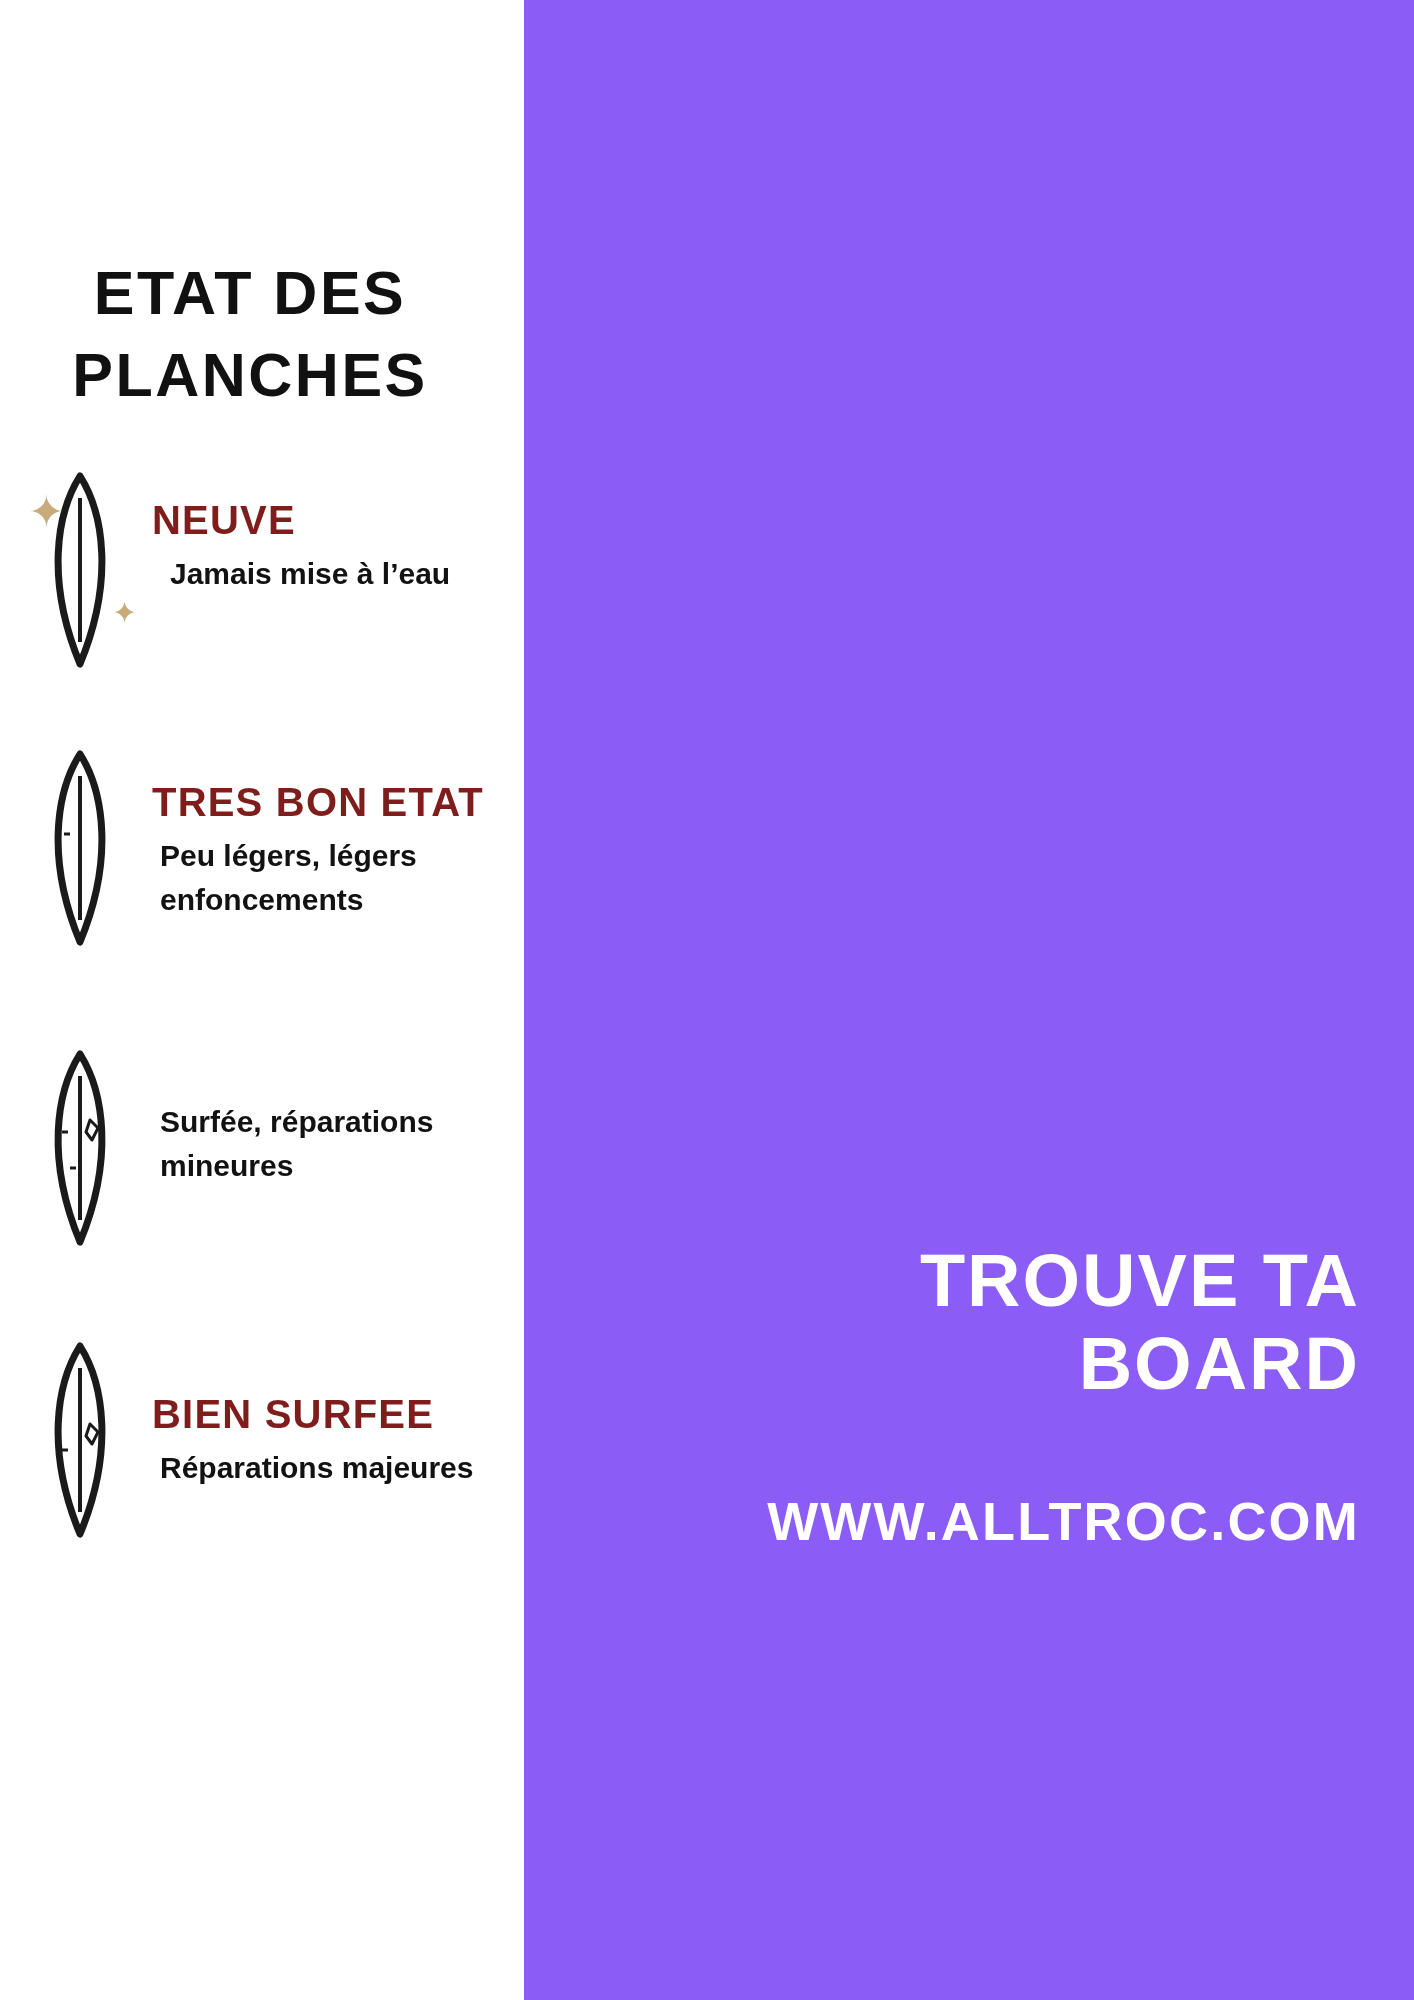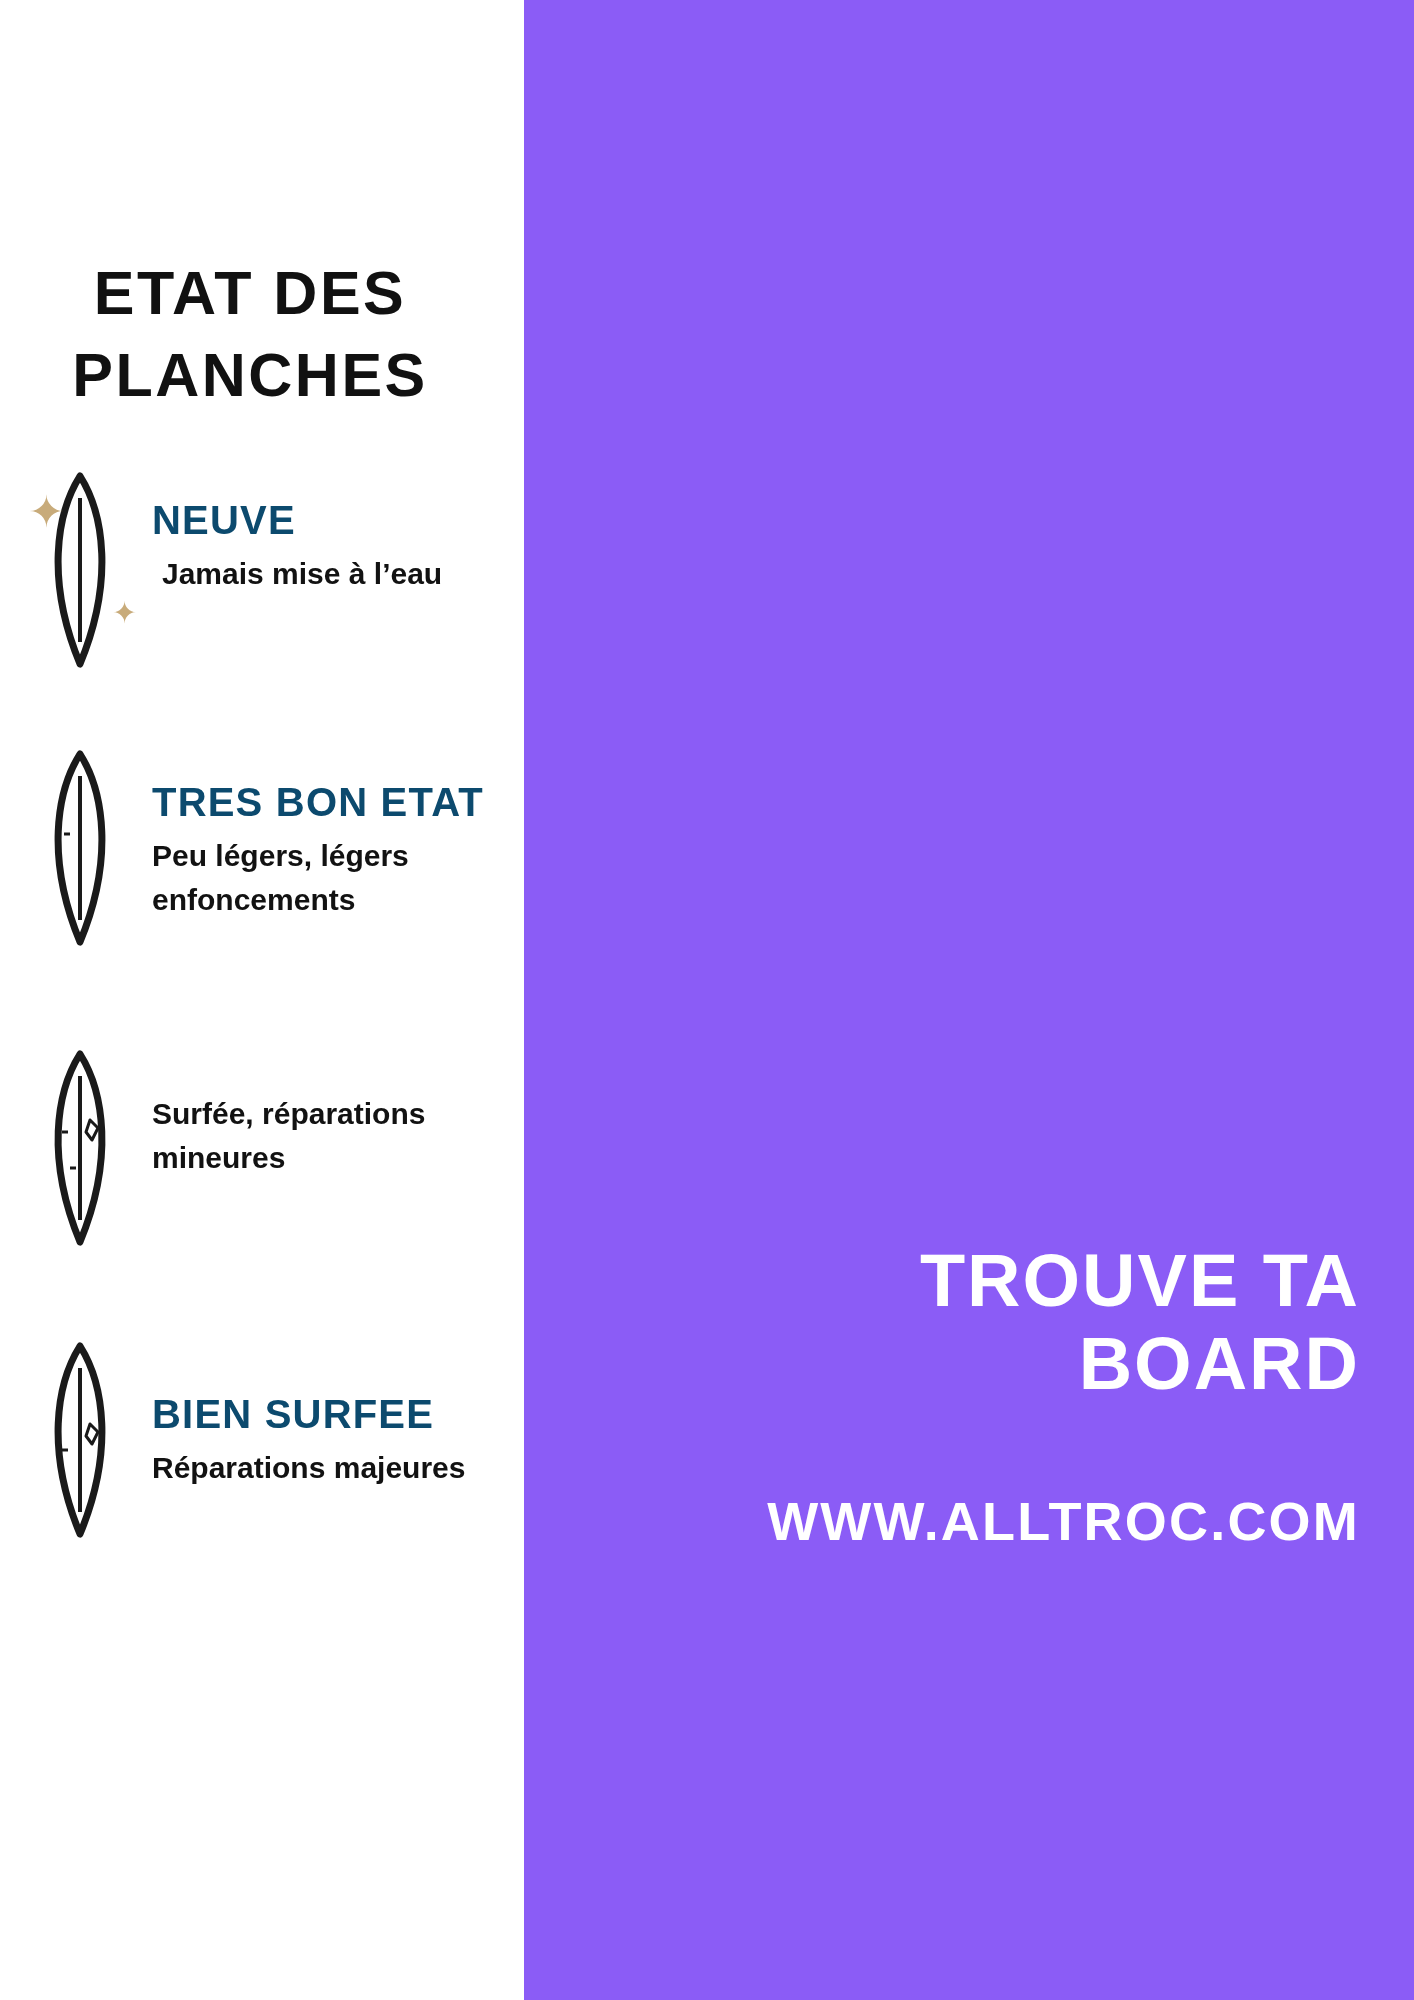--- a/index.html
+++ b/index.html
@@ -95,35 +95,35 @@
     top: 0;
     width: 80px;
     height: 200px;
   }
   .entry .txt {
     position: absolute;
     left: 152px;
     width: 360px;
   }
   .entry .name {
-    color: #0c4a6e;
+    color: #7f1d1d;
     font-weight: bold;
     font-size: 40px;
     letter-spacing: 1.2px;
     text-transform: uppercase;
     line-height: 1.1;
     margin: 0 0 10px 0;
     font-family: "Liberation Sans", sans-serif;
   }
   .entry .desc {
     color: #121212;
     font-weight: bold;
     font-size: 30px;
     line-height: 1.45;
-    margin: 0;
+    margin: 8px;
     font-family: "Liberation Sans", sans-serif;
   }
   .entry.e1 { top: 470px; }
   .entry.e1 .txt { top: 28px; }
   .entry.e1 .desc { padding-left: 10px; }
   .entry.e2 { top: 748px; }
   .entry.e2 .txt { top: 32px; }
   .entry.e3 { top: 1048px; }
   .entry.e3 .txt { top: 44px; }
   .entry.e4 { top: 1340px; }

